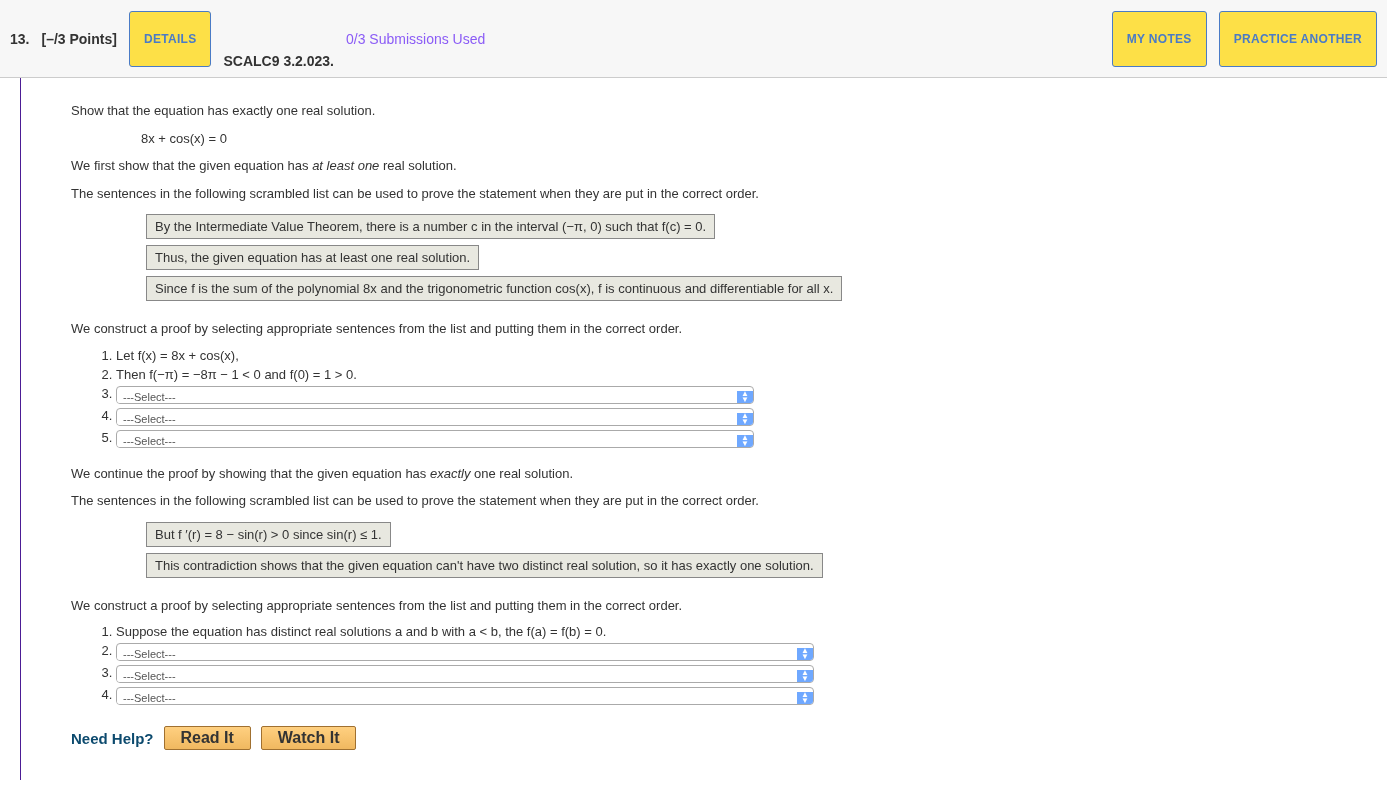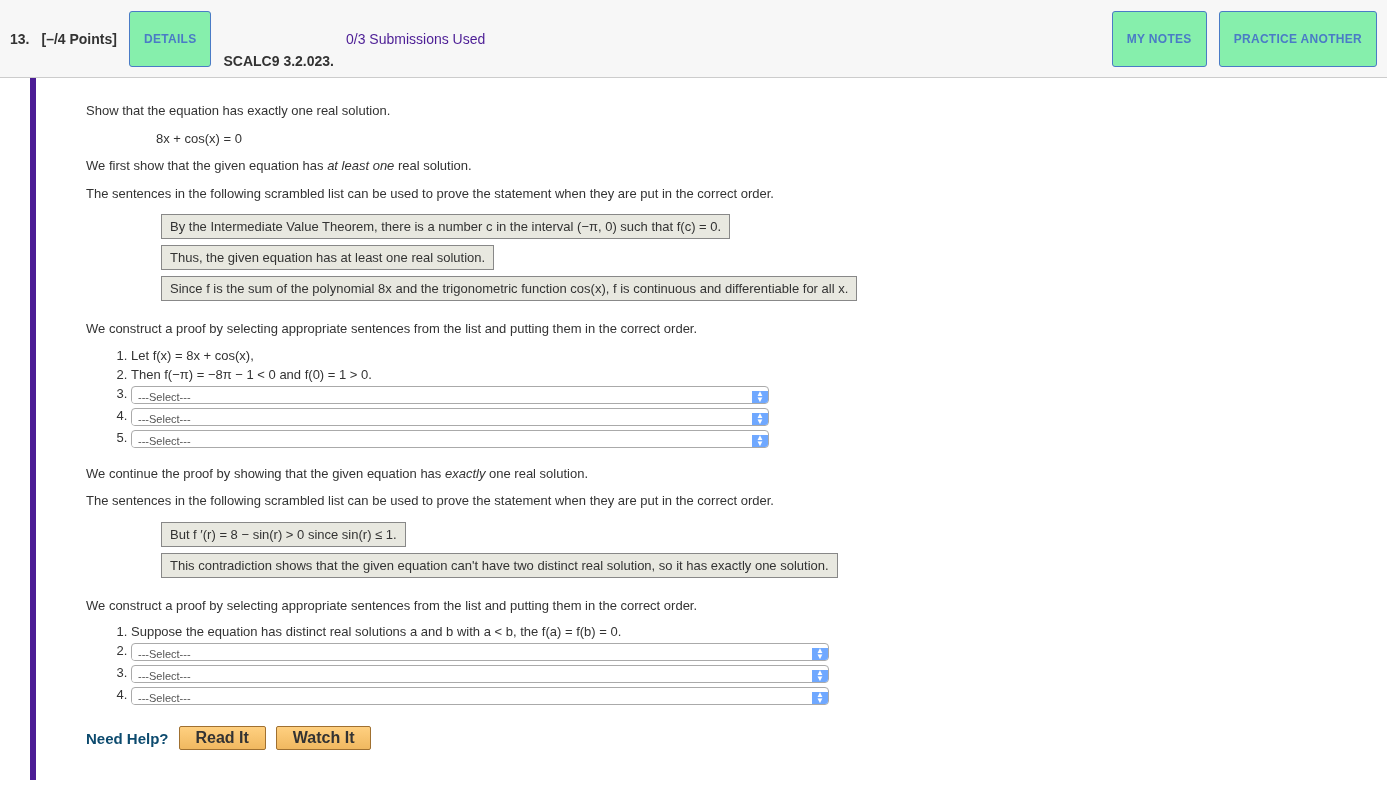--- a/index.html
+++ b/index.html
@@ -21,43 +21,43 @@
   .qnum {
     font-weight: bold;
     font-size: 14px;
   }
   .points {
     font-weight: bold;
     font-size: 14px;
   }
   .btn {
     border: 1px solid #4a7bc6;
-    background: #86efac;
+    background: #fde047;
     color: #4a7bc6;
     padding: 20px 14px;
     font-size: 12px;
     font-weight: bold;
     cursor: pointer;
     border-radius: 3px;
     letter-spacing: 0.3px;
   }
   .refcode {
     font-weight: bold;
     font-size: 14px;
     margin-top: 45px;
   }
   .submissions {
-    color: #4c1d95;
+    color: #8b5cf6;
     font-size: 14px;
   }
   .spacer { flex: 1; }
   .content {
     padding: 15px 50px 30px 50px;
-    border-left: 6px solid #4c1d95;
-    margin-left: 30px;
+    border-left: 1px solid #4c1d95;
+    margin-left: 20px;
   }
   p { margin: 8px 0; line-height: 1.5; }
   .eqn { margin-left: 70px; }
   .italic { font-style: italic; }
   .scrambled-box {
     display: inline-block;
     border: 1px solid #888;
     background: #e8e8e0;
     padding: 4px 8px;
     margin: 3px 0;
@@ -126,21 +126,21 @@
     font-weight: bold;
     cursor: pointer;
     border-radius: 2px;
   }
 </style>
 </head>
 <body>
 
 <div class="header">
   <span class="qnum">13.</span>
-  <span class="points">[–/4 Points]</span>
+  <span class="points">[–/3 Points]</span>
   <button class="btn">DETAILS</button>
   <span class="refcode">SCALC9 3.2.023.</span>
   <span class="submissions">0/3 Submissions Used</span>
   <span class="spacer"></span>
   <button class="btn">MY NOTES</button>
   <button class="btn">PRACTICE ANOTHER</button>
 </div>
 
 <div class="content">
 

